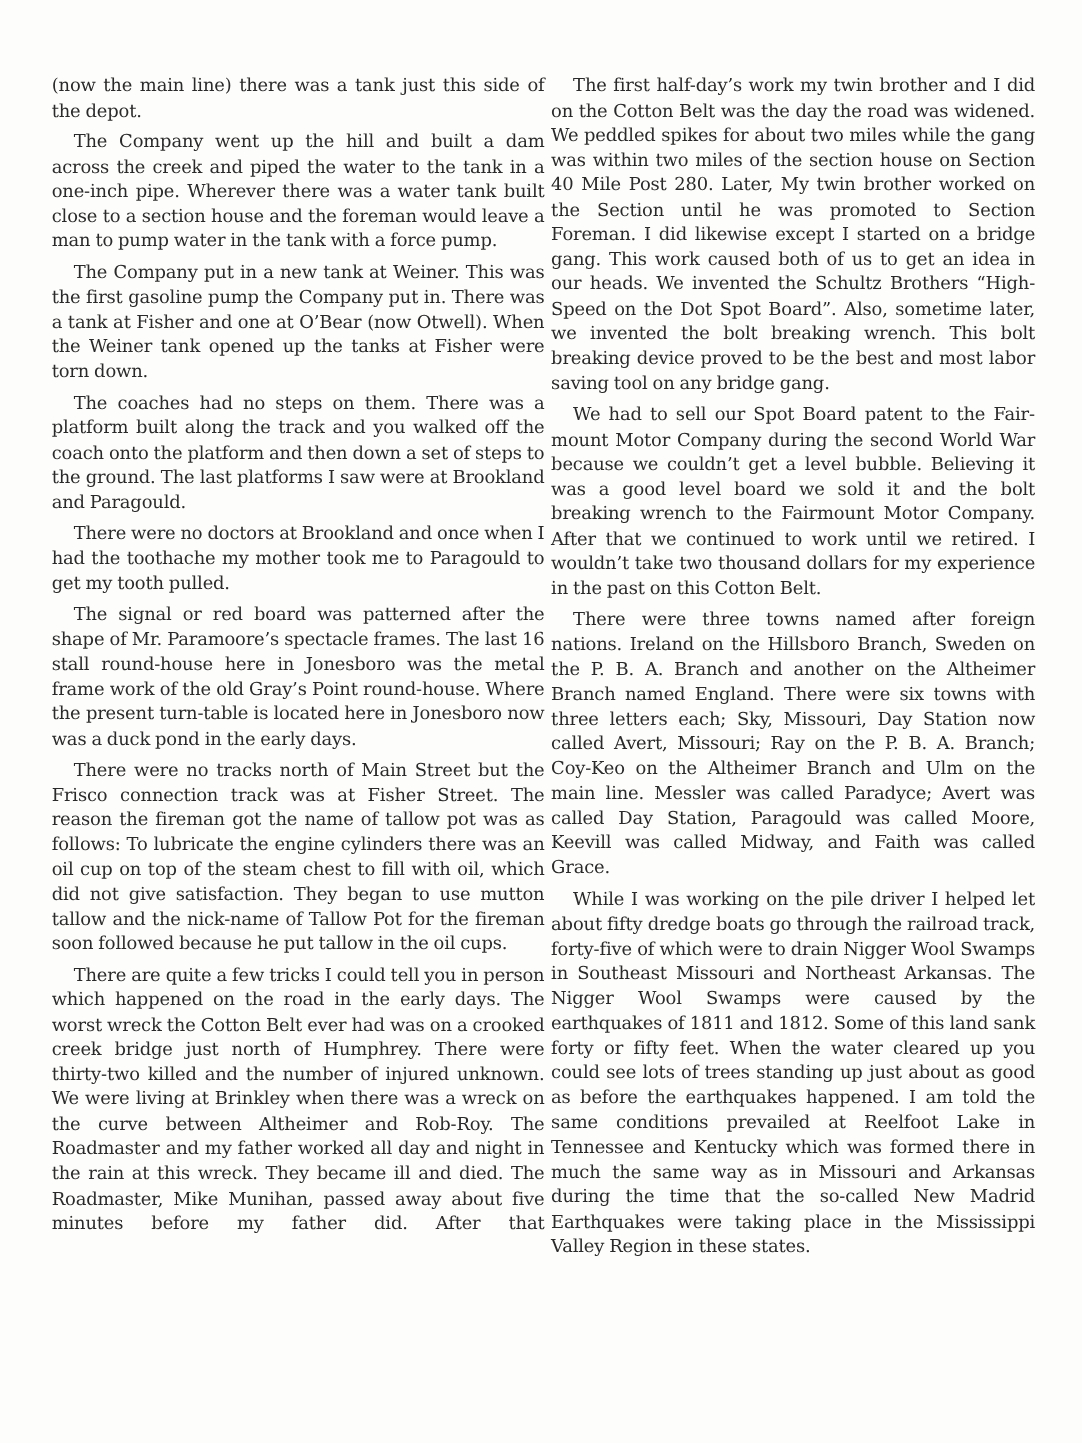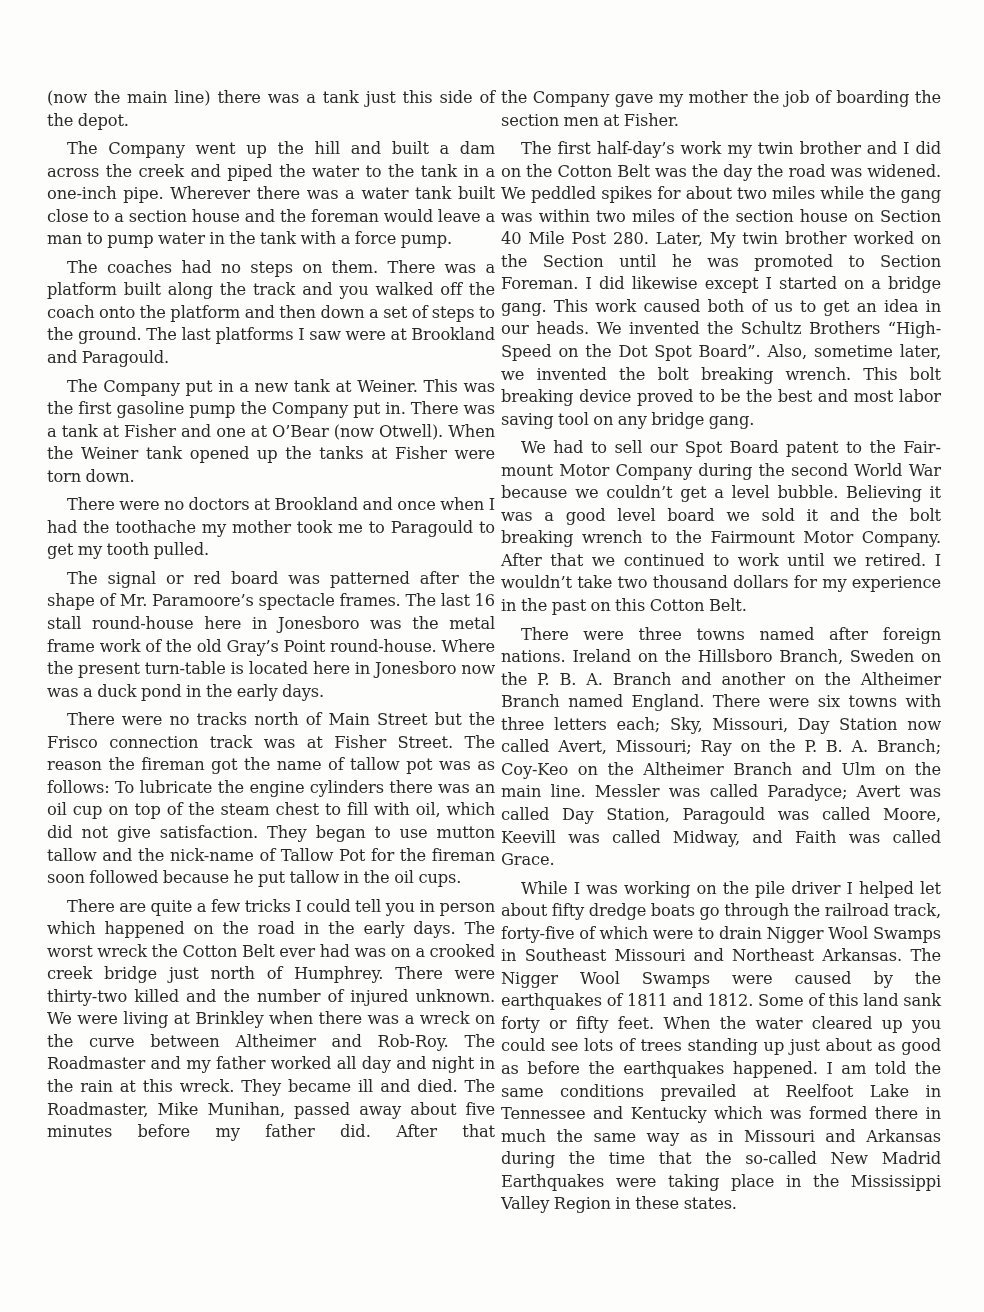--- a/index.html
+++ b/index.html
@@ -25,46 +25,44 @@
     top: 67px;
     width: 448px;
     font-family: "DejaVu Serif", "Liberation Serif", serif;
     font-size: 16.3px;
     line-height: 22.55px;
     color: #2a2a2a;
     text-align: justify;
     hyphens: manual;
     letter-spacing: -0.15px;
     word-spacing: -0.5px;
-    margin-top: 20px;
   }
   .col-left { left: 47px; }
   .col-right { left: 501px; width: 440px; }
   .para {
     margin: 0 0 6px 0;
     text-indent: 20px;
   }
   .para.cont { text-indent: 0; }
   .para.last { text-align-last: justify; }
 </style>
 </head>
 <body>
 
 <div class="page">
   <div class="column col-left">
     <p class="para cont">(now the main line) there was a tank just this side of the depot.</p>
     <p class="para">The Company went up the hill and built a dam across the creek and piped the water to the tank in a one-inch pipe. Wherever there was a water tank built close to a section house and the foreman would leave a man to pump water in the tank with a force pump.</p>
+    <p class="para">The Company put in a new tank at Weiner. This was the first gasoline pump the Company put in. There was a tank at Fisher and one at O’Bear (now Otwell). When the Weiner tank opened up the tanks at Fisher were torn down.</p>
     <p class="para">The coaches had no steps on them. There was a platform built along the track and you walked off the coach onto the platform and then down a set of steps to the ground. The last platforms I saw were at Brookland and Paragould.</p>
-    <p class="para">The Company put in a new tank at Weiner. This was the first gasoline pump the Company put in. There was a tank at Fisher and one at O’Bear (now Otwell). When the Weiner tank opened up the tanks at Fisher were torn down.</p>
     <p class="para">There were no doctors at Brookland and once when I had the toothache my mother took me to Paragould to get my tooth pulled.</p>
     <p class="para">The signal or red board was patterned after the shape of Mr. Paramoore’s spectacle frames. The last 16 stall round-house here in Jonesboro was the metal frame work of the old Gray’s Point round-house. Where the present turn-table is lo­cated here in Jonesboro now was a duck pond in the early days.</p>
     <p class="para">There were no tracks north of Main Street but the Frisco connection track was at Fisher Street. The reason the fireman got the name of tallow pot was as follows: To lubricate the engine cylinders there was an oil cup on top of the steam chest to fill with oil, which did not give satisfaction. They began to use mutton tallow and the nick-name of Tallow Pot for the fireman soon followed because he put tallow in the oil cups.</p>
     <p class="para last">There are quite a few tricks I could tell you in person which happened on the road in the early days. The worst wreck the Cotton Belt ever had was on a crooked creek bridge just north of Hum­phrey. There were thirty-two killed and the number of injured unknown. We were living at Brinkley when there was a wreck on the curve between Altheimer and Rob-Roy. The Roadmas­ter and my father worked all day and night in the rain at this wreck. They became ill and died. The Roadmaster, Mike Munihan, passed away about five minutes before my father did. After that</p>
   </div>
 
   <div class="column col-right">
-    <p class="para cont">the Company gave my mother the job of boarding the section men at Fisher.</p>
     <p class="para">The first half-day’s work my twin brother and I did on the Cotton Belt was the day the road was widened. We peddled spikes for about two miles while the gang was within two miles of the section house on Section 40 Mile Post 280. Later, My twin brother worked on the Section until he was promoted to Section Foreman. I did likewise ex­cept I started on a bridge gang. This work caused both of us to get an idea in our heads. We invent­ed the Schultz Brothers “High-Speed on the Dot Spot Board”. Also, sometime later, we invented the bolt breaking wrench. This bolt breaking de­vice proved to be the best and most labor saving tool on any bridge gang.</p>
     <p class="para">We had to sell our Spot Board patent to the Fair­mount Motor Company during the second World War because we couldn’t get a level bubble. Be­lieving it was a good level board we sold it and the bolt breaking wrench to the Fairmount Motor Company. After that we continued to work until we retired. I wouldn’t take two thousand dollars for my experience in the past on this Cotton Belt.</p>
     <p class="para">There were three towns named after foreign nations. Ireland on the Hillsboro Branch, Swed­en on the P. B. A. Branch and another on the Alt­heimer Branch named England. There were six towns with three letters each; Sky, Missouri, Day Station now called Avert, Missouri; Ray on the P. B. A. Branch; Coy-Keo on the Altheimer Branch and Ulm on the main line. Messler was called Paradyce; Avert was called Day Station, Para­gould was called Moore, Keevill was called Mid­way, and Faith was called Grace.</p>
     <p class="para">While I was working on the pile driver I helped let about fifty dredge boats go through the rail­road track, forty-five of which were to drain Nig­ger Wool Swamps in Southeast Missouri and Northeast Arkansas. The Nigger Wool Swamps were caused by the earthquakes of 1811 and 1812. Some of this land sank forty or fifty feet. When the water cleared up you could see lots of trees standing up just about as good as before the earth­quakes happened. I am told the same conditions prevailed at Reelfoot Lake in Tennessee and Ken­tucky which was formed there in much the same way as in Missouri and Arkansas during the time that the so-called New Madrid Earthquakes were taking place in the Mississippi Valley Region in these states.</p>
   </div>
 </div>
 
 </body></html>

